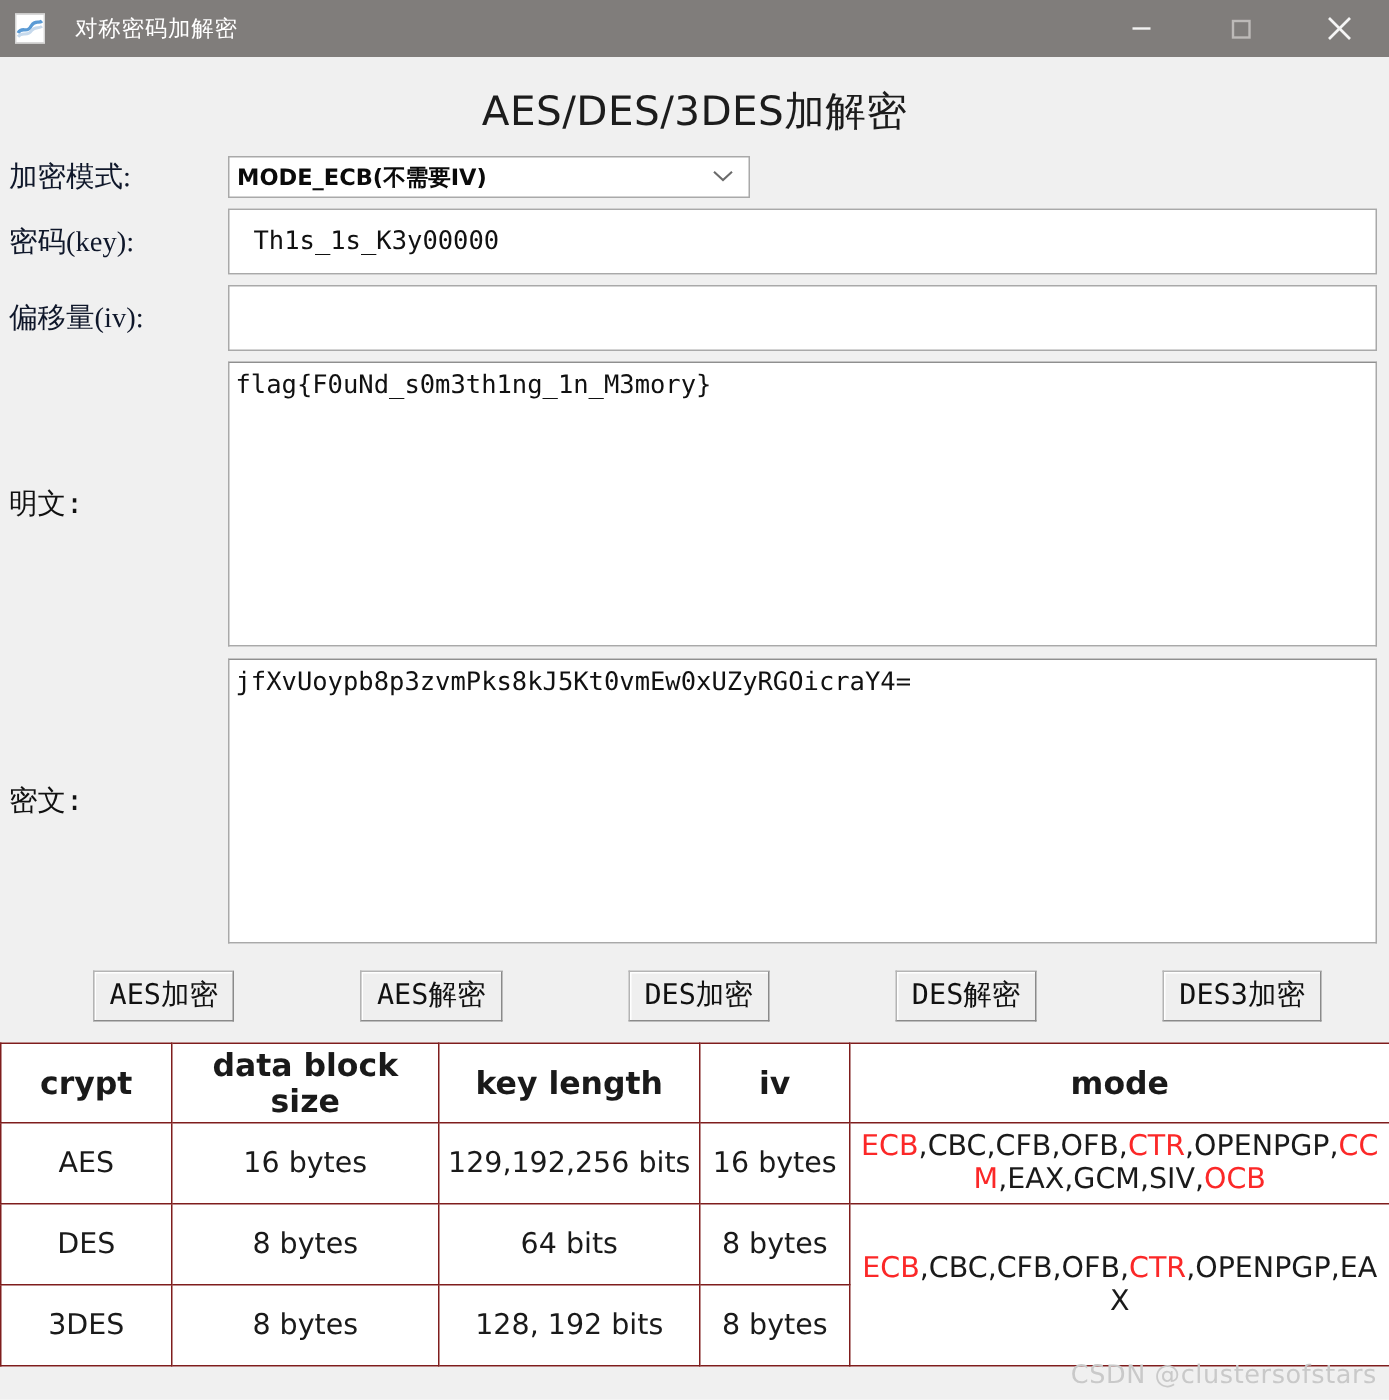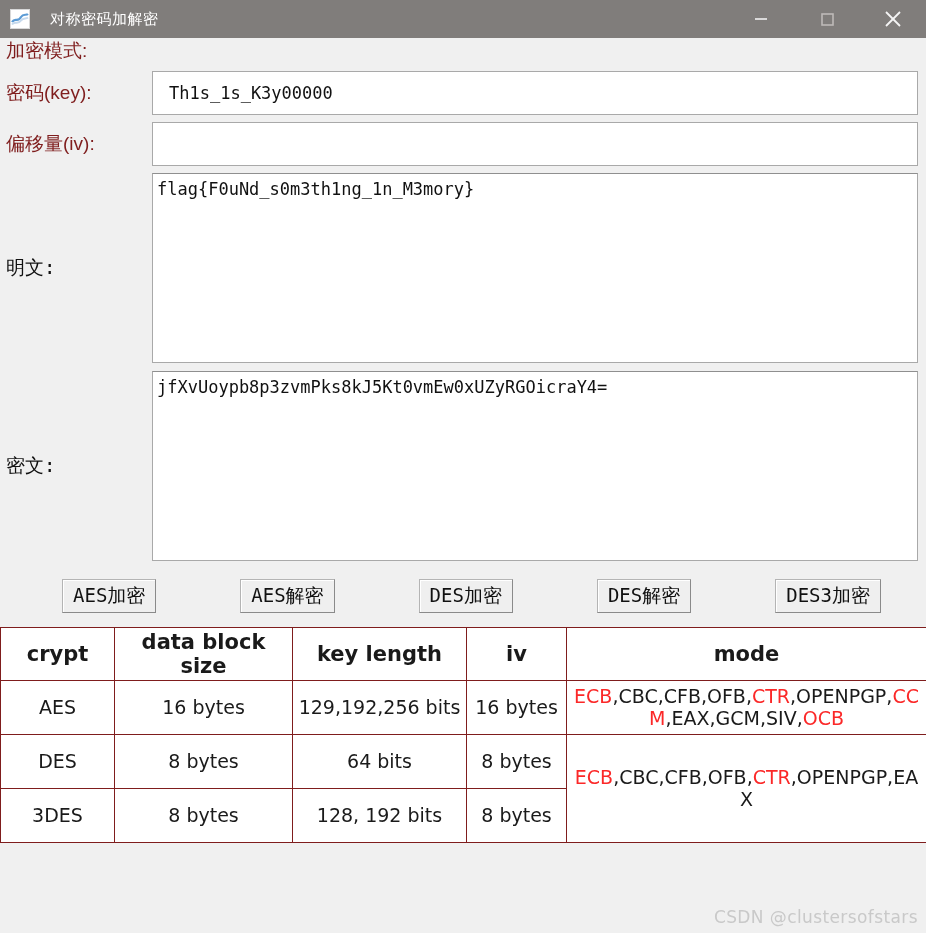--- a/index.html
+++ b/index.html
@@ -89,22 +89,22 @@
     align-items: center;
     margin: 0 0 7px 0;
     padding: 0 8px 0 0;
   }
   .field-label {
     width: 152px;
     flex: 0 0 152px;
     box-sizing: border-box;
     text-align: justify;
     font-size: 19px;
-    color: #7f1d1d;
-    font-family: Liberation Sans, sans-serif;
+    color: #0f172a;
+    font-family: Liberation Serif, serif;
     padding-left: 6px;
     white-space: nowrap;
   }
   .combo {
     width: 348px;
     height: 28px;
     background: #ffffff;
     border: 1px solid #a9a9a9;
     box-sizing: border-box;
     display: flex;
@@ -284,25 +284,34 @@
         <svg width="26" height="26" viewBox="0 0 26 26">
           <line x1="6" y1="6" x2="20" y2="20" stroke="#f5f5f5" stroke-width="1.8"></line>
           <line x1="20" y1="6" x2="6" y2="20" stroke="#f5f5f5" stroke-width="1.8"></line>
         </svg>
       </div>
     </div>
   </div>
 
   <div class="client">
 
+    <div class="heading">AES/DES/3DES加解密</div>
 
     <div class="form-section">
 
       <div class="form-row">
         <div class="field-label">加密模式:</div>
+        <div class="combo">
+          <span>MODE_ECB(不需要IV)</span>
+          <span class="chevron">
+            <svg width="18" height="12" viewBox="0 0 18 12">
+              <path d="M3 3.5 L9 9 L15 3.5" stroke="#6b6b6b" stroke-width="1.4" fill="none"></path>
+            </svg>
+          </span>
+        </div>
       </div>
 
       <div class="form-row">
         <div class="field-label">密码(key):</div>
         <div class="text-input">Th1s_1s_K3y00000</div>
       </div>
 
       <div class="form-row">
         <div class="field-label">偏移量(iv):</div>
         <div class="text-input"></div>

